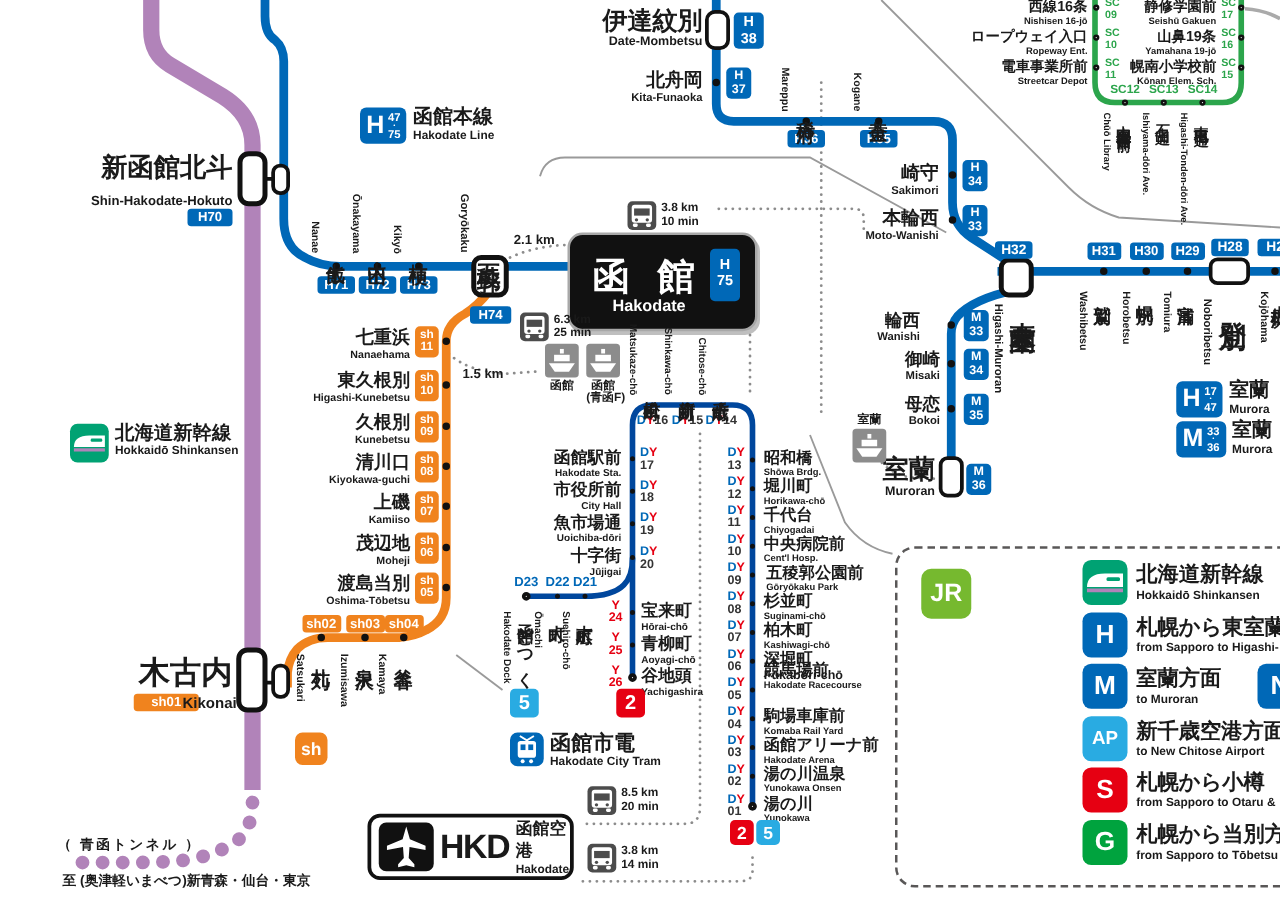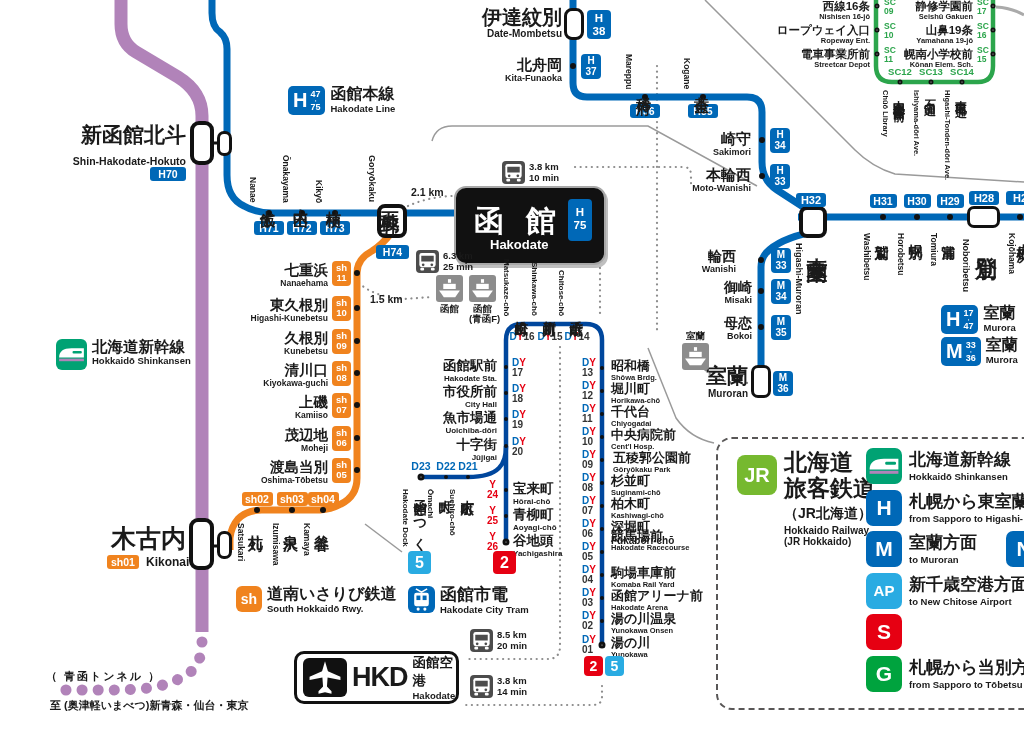--- a/index.html
+++ b/index.html
@@ -134,24 +134,20 @@
         </svg>
     </div>
     <div class="lltxt">
         <div class="t" style="font-size:15.5px">北海道新幹線</div>
       <div class="s">Hokkaidō Shinkansen</div>
       </div>
   </div>
 
   <div class="linelabel" style="left:236px;top:586px">
     <div class="iconbox" style="width:26px;height:26px;background:var(--c-sh_orange);color:#fff;font-weight:bold;font-size:14px;text-align:center;line-height:26px">sh</div>
-    <div class="lltxt">
-        <div class="t">道南いさりび鉄道</div>
-      <div class="s">South Hokkaidō Rwy.</div>
-      </div>
   </div>
 
   <div class="linelabel" style="left:408px;top:586px">
     <div class="iconbox" style="width:27px;height:27px;background:var(--c-jr_blue)">
       <svg viewBox="0 0 24 24" width="27" height="27">
           <path d="M7 2.5 L12 5.5 L17 2.5" stroke="#fff" fill="none" stroke-width="1.4"></path>
           <rect x="5.5" y="6" width="13" height="12" rx="2" fill="#fff"></rect>
           <rect x="7.5" y="8.5" width="3.5" height="4" style="fill:var(--c-jr_blue)"></rect>
           <rect x="13" y="8.5" width="3.5" height="4" style="fill:var(--c-jr_blue)"></rect>
           <circle cx="9" cy="20.5" r="1.4" fill="#fff"></circle>
@@ -199,21 +195,21 @@
   <div class="bdg bh b-blue" style="left:150px;top:167px;width:36px">H70</div>
 
   <div class="pill" style="left:377px;top:204px;width:30px;height:34px;border-radius:8px"></div>
   <div class="vlab" style="left:381px;bottom:529px;font-size:19px">五稜郭</div>
   <div class="vlab vr" style="left:367px;bottom:529px;font-size:9px">Goryōkaku</div>
   <div class="bdg bh b-blue" style="left:376px;top:245px;width:33px">H74</div>
 
   <div class="pill" style="left:189px;top:518px;width:25px;height:52px"></div>
   <div class="pill" style="left:217px;top:531px;width:15px;height:28px;border-width:3.5px;border-radius:7px"></div>
   <div class="hlab" style="right:838px;top:524px;font-size:25px;text-align:right">木古内</div>
-  <div class="bdg bh b-orange" style="left:107px;top:555px;width:32px">sh01</div>
+  <div class="bdg bh b-orange" style="left:107px;top:555px;width:52px">sh01</div>
   <div class="hlab" style="left:146px;top:556px;font-size:12px">Kikonai</div>
 
   <div class="pill" style="left:564px;top:8px;width:20px;height:32px;border-width:3.5px;border-radius:8px"></div>
   <div class="hlab" style="right:462px;top:6px;font-size:20px;text-align:right">伊達紋別</div>
   <div class="hlab" style="right:462px;top:28px;font-size:10px;text-align:right">Date-Mombetsu</div>
   <div class="bdg b2 b-blue" style="left:587px;top:10px;width:24px;font-size:11.5px;line-height:12.5px">
     <div>H</div>
       <div>38</div>
   </div>
 
@@ -234,27 +230,20 @@
   <div class="pill" style="left:751px;top:365px;width:20px;height:33px;border-width:3.5px;border-radius:7px"></div>
   <div class="hlab" style="right:276px;top:364px;font-size:21px;text-align:right">室蘭</div>
   <div class="hlab" style="right:276px;top:388px;font-size:10px;text-align:right">Muroran</div>
   <div class="bdg b2 b-blue" style="left:773px;top:371px;width:20px">
     <div>M</div>
       <div>36</div>
   </div>
 
   <div style="position:absolute;left:716px;top:437px;width:344px;height:273px;border:2.5px dashed #595757;border-radius:16px">
     <div style="position:absolute;left:19px;top:16px;width:40px;height:40px;background:var(--c-jr_badge_green);border-radius:8px;color:#fff;font-weight:bold;font-size:20px;text-align:center;line-height:40px">JR</div>
-    <div style="position:absolute;left:66px;top:10px">
-      <div class="hlab" style="position:static;font-size:23px">北海道</div>
-      <div class="hlab" style="position:static;font-size:23px">旅客鉄道</div>
-      <div class="hlab" style="position:static;font-size:14px;margin-top:3px">（JR北海道）</div>
-      <div class="hlab" style="position:static;font-size:10px;margin-top:4px">Hokkaido Railway</div>
-      <div class="hlab" style="position:static;font-size:10px">(JR Hokkaido)</div>
-    </div>
     <div id="legend-items" style="position:absolute;left:148px;top:9px">
         <div style="display: flex; gap: 7px; align-items: flex-start; margin-bottom: 5.5px; height: 36px;">
           <div style="width:36px;height:36px;border-radius:7px;background:var(--c-shinkansen_icon_green);flex:none"><svg viewBox="0 0 30 30" width="36" height="36">
               <path d="M3 18 Q3 9 15 9 L27 9 L27 18 Z" fill="#fff"></path>
               <rect x="16" y="11.5" width="9" height="2.5" rx="1" style="fill:var(--c-shinkansen_icon_green)"></rect>
               <rect x="3" y="19" width="24" height="2.5" style="fill:var(--c-shinkansen_purple)"></rect>
             </svg></div>
           <div>
             <div style="font-size:17px;font-weight:bold;white-space:nowrap">北海道新幹線</div>
             <div style="font-size:9.5px;font-weight:bold;white-space:nowrap">Hokkaidō Shinkansen</div>
@@ -277,20 +266,24 @@
         </div>
         <div style="display: flex; gap: 7px; align-items: flex-start; margin-bottom: 5.5px; height: 36px;">
           <div style="width:36px;height:36px;border-radius:7px;background:#29abe2;flex:none;color:#fff;font-weight:bold;text-align:center;line-height:36px;font-size:15px">AP</div>
           <div>
             <div style="font-size:17px;font-weight:bold;white-space:nowrap">新千歳空港方面</div>
             <div style="font-size:9.5px;font-weight:bold;white-space:nowrap">to New Chitose Airport</div>
           </div>
         </div>
         <div style="display: flex; gap: 7px; align-items: flex-start; margin-bottom: 5.5px; height: 36px;">
           <div style="width:36px;height:36px;border-radius:7px;background:#e60012;flex:none;color:#fff;font-weight:bold;text-align:center;line-height:36px;font-size:21px">S</div>
+          <div>
+            <div style="font-size:17px;font-weight:bold;white-space:nowrap">札幌から小樽</div>
+            <div style="font-size:9.5px;font-weight:bold;white-space:nowrap">from Sapporo to Otaru &amp;</div>
+          </div>
         </div>
         <div style="display: flex; gap: 7px; align-items: flex-start; margin-bottom: 5.5px; height: 36px;">
           <div style="width:36px;height:36px;border-radius:7px;background:#00a33e;flex:none;color:#fff;font-weight:bold;text-align:center;line-height:36px;font-size:21px">G</div>
           <div>
             <div style="font-size:17px;font-weight:bold;white-space:nowrap">札幌から当別方面</div>
             <div style="font-size:9.5px;font-weight:bold;white-space:nowrap">from Sapporo to Tōbetsu</div>
           </div>
         </div>
       </div>
   </div>

